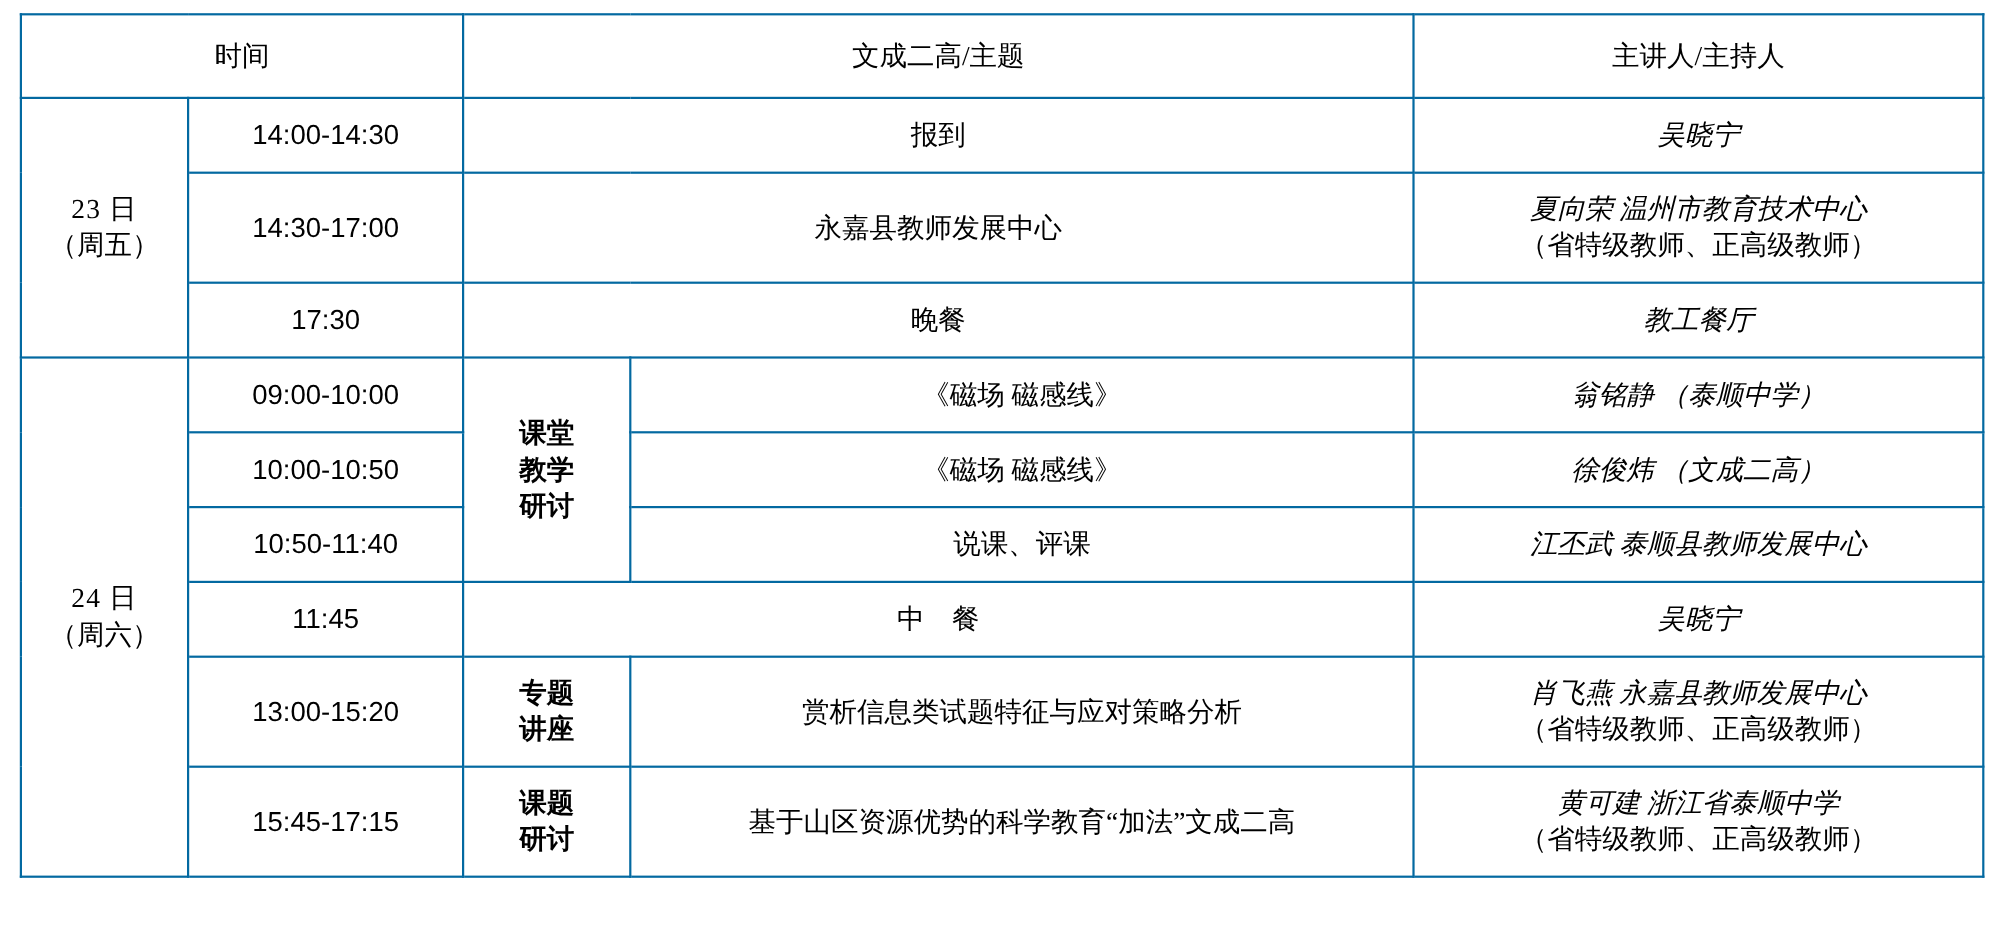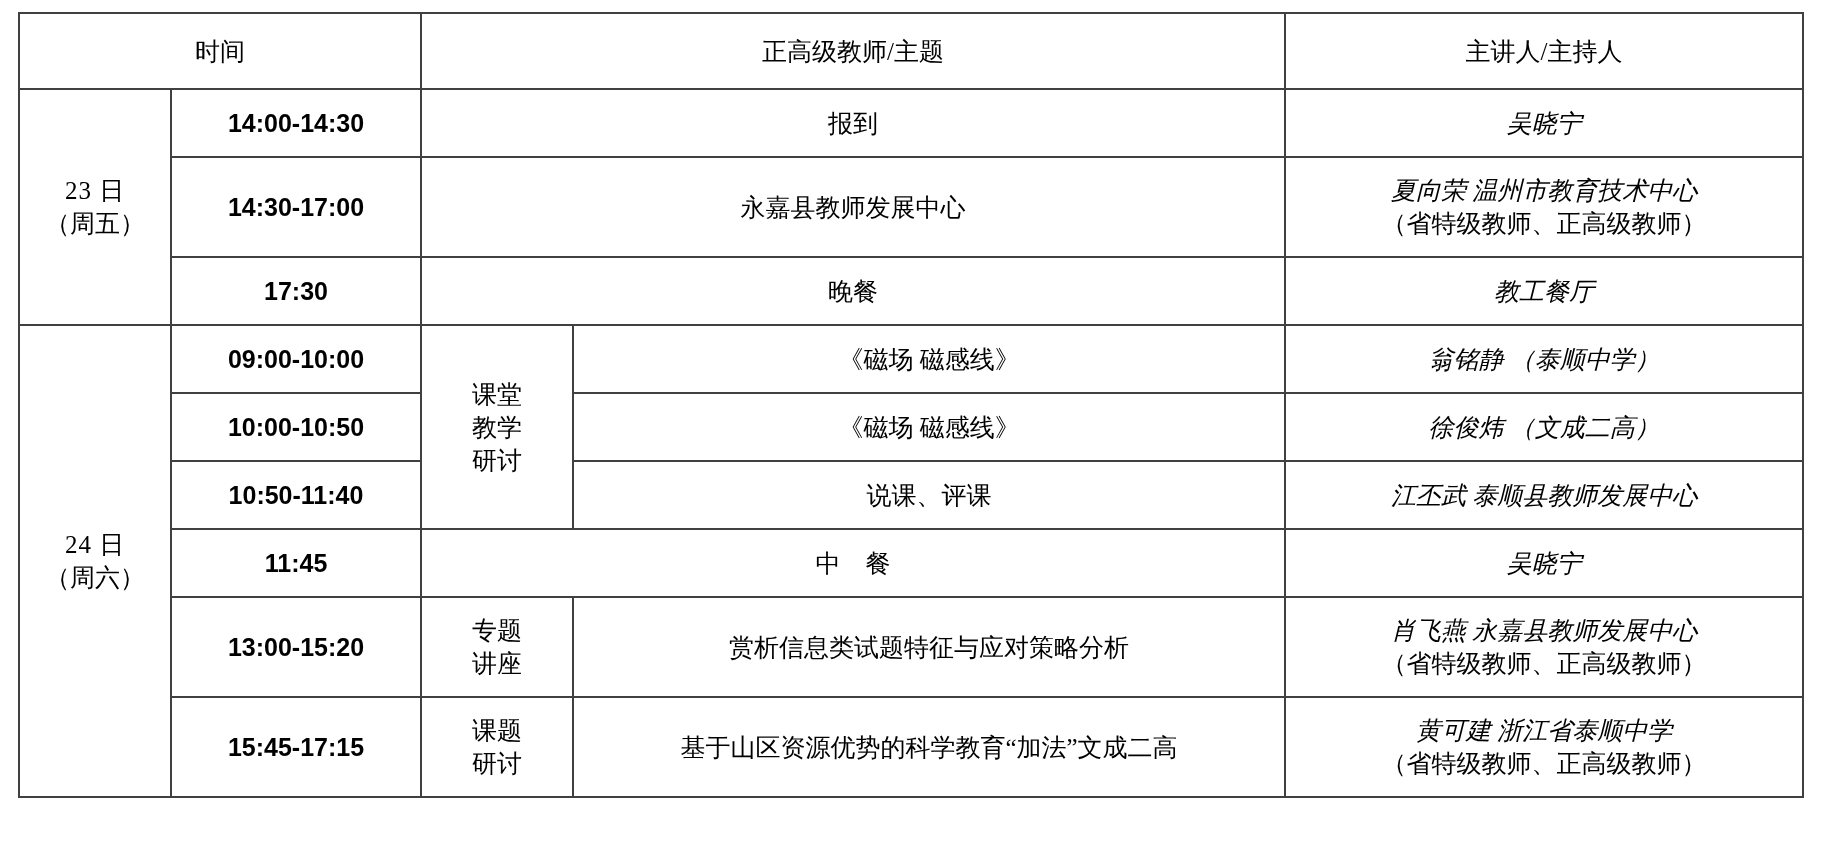--- a/index.html
+++ b/index.html
@@ -21,21 +21,21 @@
     box-sizing: border-box;
     padding: 12px 18px 0 18px;
   }
   table.schedule {
     border-collapse: collapse;
     table-layout: fixed;
     width: 1784px;
     margin: 0 auto;
   }
   table.schedule td {
-    border: 2px solid #404040;
+    border: 2px solid #0369a1;
     text-align: center;
     vertical-align: middle;
     font-size: 25px;
     line-height: 1.32;
     padding: 6px 8px;
   }
   
   col.c-day    { width: 152px; }
   col.c-time   { width: 250px; }
   col.c-kind   { width: 152px; }
@@ -48,29 +48,29 @@
   }
   .daycell {
     font-size: 25px;
     line-height: 1.45;
     margin-left: 12px;
   }
   .daycell .d1 { display: block; letter-spacing: 1px; }
   .daycell .d2 { display: block; }
   .timecell {
     font-family: "Liberation Sans", "DejaVu Sans", sans-serif;
-    font-weight: bold;
+    font-weight: normal;
     font-size: 25px;
     letter-spacing: 0px;
   }
   .kindcell {
     font-size: 25px;
     line-height: 1.5;
   }
-  .kindcell span { display: block; }
+  .kindcell span { display: block; font-weight: bold; }
   .topic-left {
     text-align: left;
     padding-left: 14px;
   }
   .person .l1 { display: block; font-style: italic; }
   .person .l2 { display: block; }
   .row-h-sm td { height: 54px; }
   .row-h-lg td { height: 86px; }
 </style>
 </head>
@@ -82,21 +82,21 @@
       <col class="c-day">
       <col class="c-time">
       <col class="c-kind">
       <col class="c-topic">
       <col class="c-person">
     </colgroup>
     <tbody>
 
       <tr class="hdr">
         <td colspan="2">时间</td>
-        <td colspan="2">正高级教师/主题</td>
+        <td colspan="2">文成二高/主题</td>
         <td>主讲人/主持人</td>
       </tr>
 
       <tr class="row-h-sm">
         <td rowspan="3" class="daycell">
           <span class="d1">23 日</span>
           <span class="d2">（周五）</span>
         </td>
         <td class="timecell">14:00-14:30</td>
         <td colspan="2" class="topic-left">报到</td>

